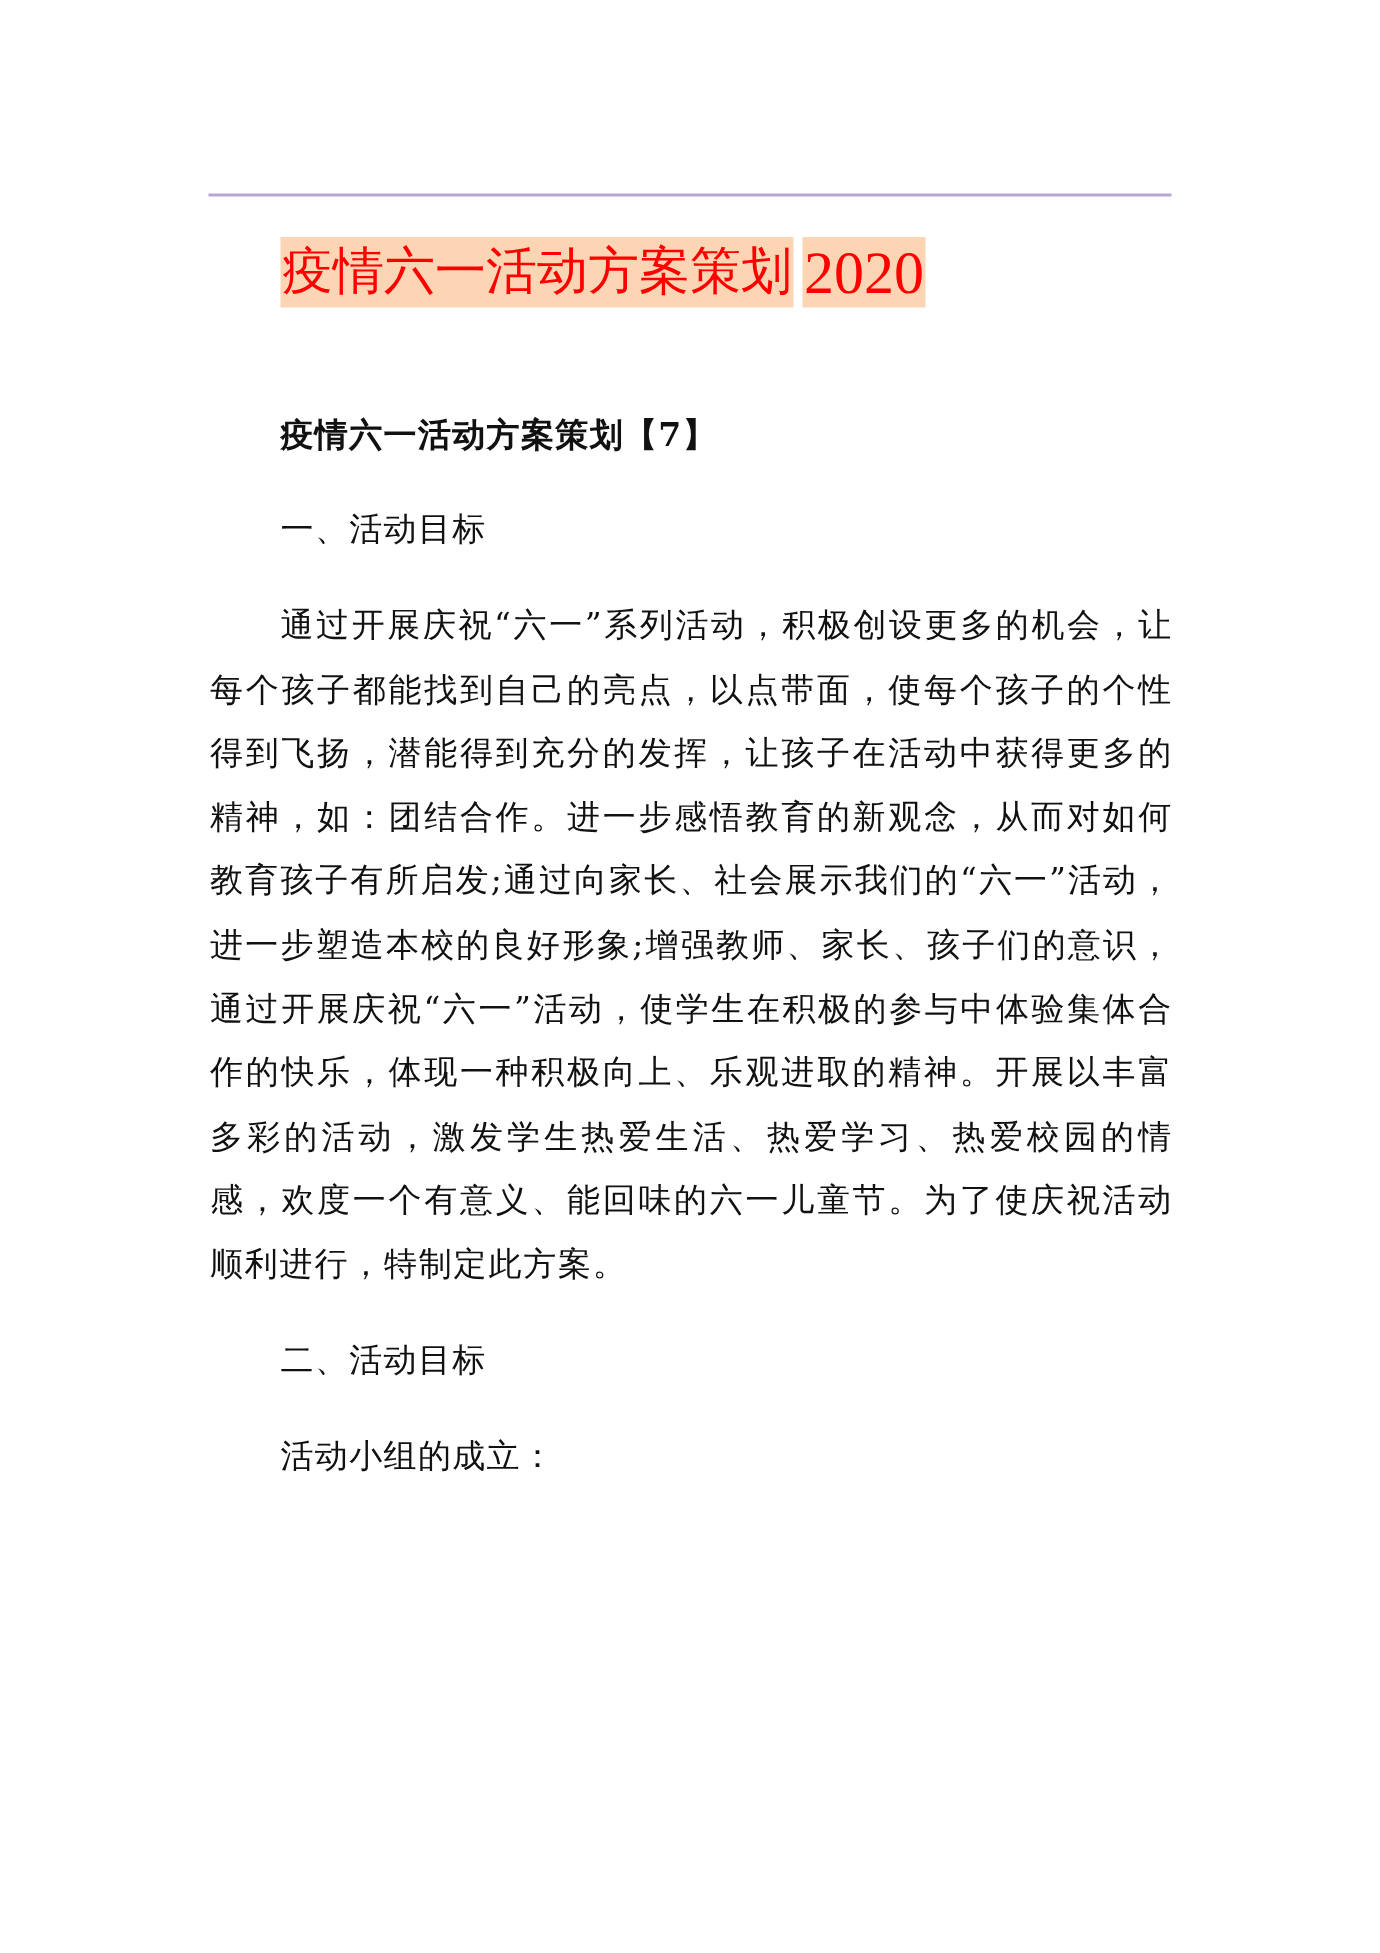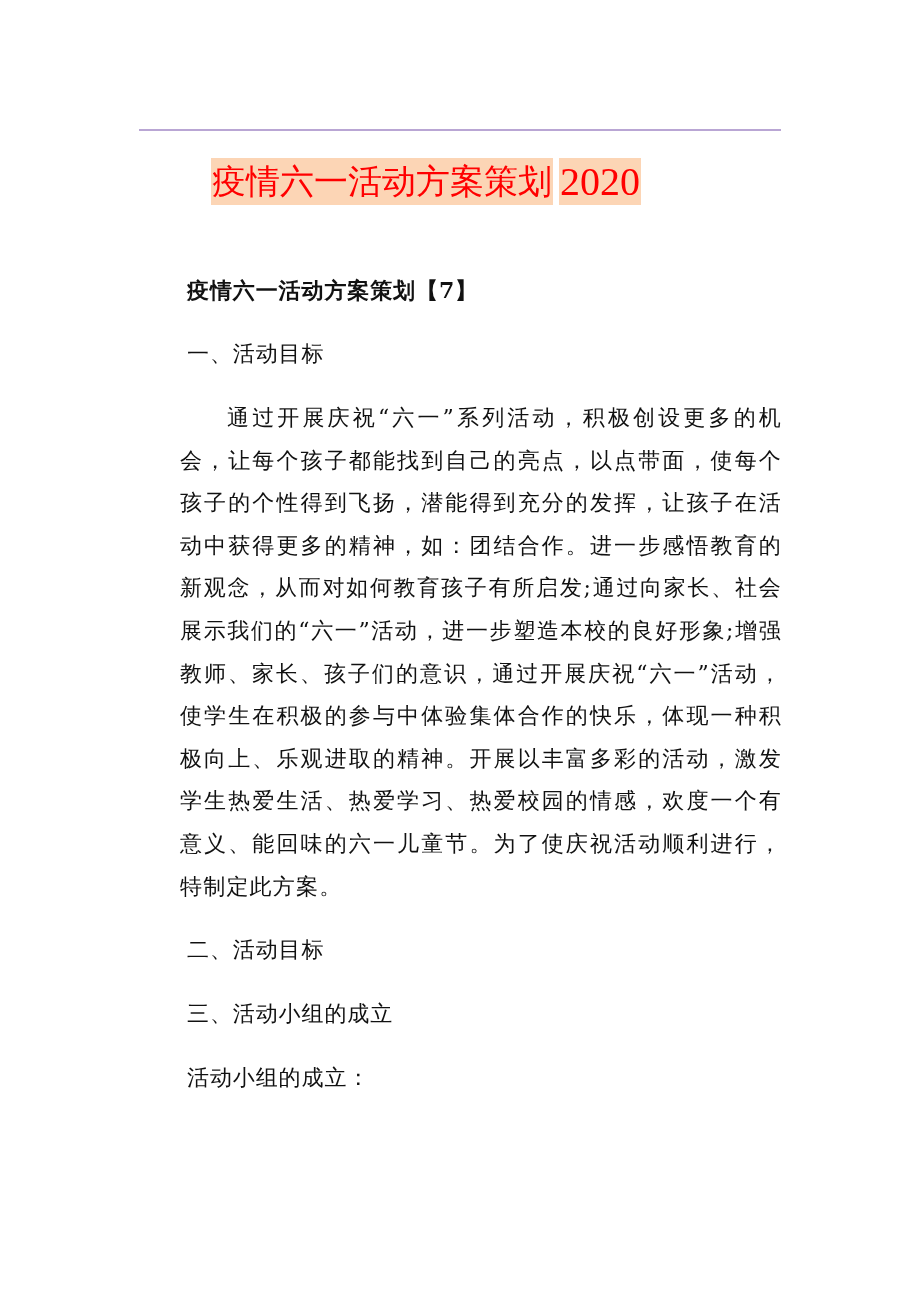--- a/index.html
+++ b/index.html
@@ -1,38 +1,37 @@
 <!DOCTYPE html>
 <html><head>
 <meta charset="utf-8">
 <style>
   html, body { margin: 0; padding: 0; background: #ffffff; }
   body { width: 920px; height: 1302px; position: relative; overflow: hidden;
          font-family: "DejaVu Serif", "Liberation Serif", serif; color: #111; }
   .rule { position: absolute; left: 139px; top: 129px; width: 642px; height: 2px; background: #b9a6d4; }
-  .title { position: absolute; top: 158px; left: 0; width: 804px; text-align: center; font-size: 0; margin-left: 24px; }
+  .title { position: absolute; top: 158px; left: 0; width: 804px; text-align: center; font-size: 0; }
   .title .hl { display: inline-block; background: #fcd5b5; color: #ff0000;
                font-family: "DejaVu Serif", serif; font-size: 34px; line-height: 47px; height: 47px;
                padding: 0 1px; vertical-align: top; }
   .title .hl.year { margin-left: 6px; font-family: "Liberation Serif", serif; font-size: 40px; }
   .content { position: absolute; left: 140px; top: 269px; width: 642px; }
   .blk { font-size: 22px; line-height: 42.6px; margin: 0 0 21.4px 0; letter-spacing: 0.9px; }
   .heading { font-weight: bold; padding-left: 47px; }
   .indent { padding-left: 47px; }
-  .para { text-indent: 47px; text-align: justify; letter-spacing: 1.2px; margin-left: 40px; }
+  .para { text-indent: 47px; text-align: justify; letter-spacing: 1.2px; }
 </style>
 </head>
 <body>
 
 <div class="rule"></div>
 
 <div class="title">
   <span class="hl">疫情六一活动方案策划</span><span class="hl year">2020</span>
 </div>
 
 <div class="content">
   <div class="blk heading">疫情六一活动方案策划【7】</div>
   <div class="blk indent">一、活动目标</div>
   <div class="blk para">通过开展庆祝“六一”系列活动，积极创设更多的机会，让每个孩子都能找到自己的亮点，以点带面，使每个孩子的个性得到飞扬，潜能得到充分的发挥，让孩子在活动中获得更多的精神，如：团结合作。进一步感悟教育的新观念，从而对如何教育孩子有所启发;通过向家长、社会展示我们的“六一”活动，进一步塑造本校的良好形象;增强教师、家长、孩子们的意识，通过开展庆祝“六一”活动，使学生在积极的参与中体验集体合作的快乐，体现一种积极向上、乐观进取的精神。开展以丰富多彩的活动，激发学生热爱生活、热爱学习、热爱校园的情感，欢度一个有意义、能回味的六一儿童节。为了使庆祝活动顺利进行，特制定此方案。</div>
   <div class="blk indent">二、活动目标</div>
-  <div class="blk indent">三、活动小组的成立</div>
   <div class="blk indent">活动小组的成立：</div>
 </div>
 
 </body></html>

